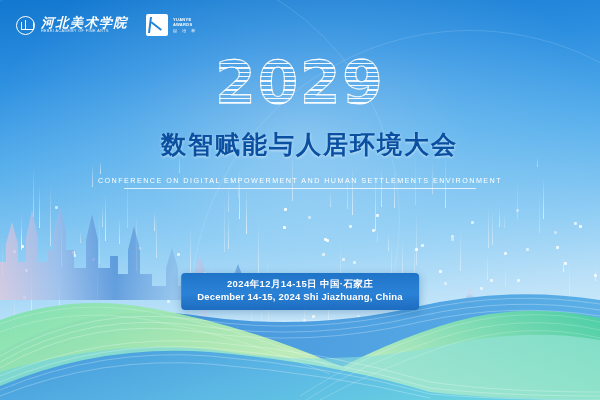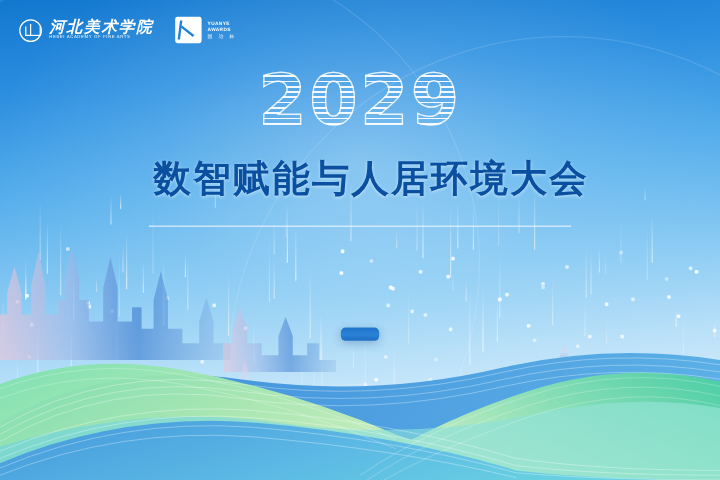--- a/index.html
+++ b/index.html
@@ -135,21 +135,21 @@
       rgba(255,255,255,0.0) 1.4px, rgba(255,255,255,0.0) 4.4px);
     -webkit-background-clip: text;
     background-clip: text;
   }
 
   
   .title-cn {
     position: absolute; left: 0; right: 0; top: 128px;
     text-align: center; z-index: 30;
     font-family: "DejaVu Sans", sans-serif;
-    font-size: 31px; font-weight: 700;
+    font-size: 25px; font-weight: 700;
     color: #0a4fa0;
     letter-spacing: 2px;
     text-shadow: 0 1px 3px rgba(255,255,255,0.55);
     padding-left: 19px;
   }
   .title-en {
     position: absolute; left: 0; right: 0; top: 176px;
     text-align: center; z-index: 30;
     font-size: 7.2px; font-weight: 400;
     color: #ffffff;
@@ -470,19 +470,22 @@
         <span class="award-cn">园 冶 杯</span>
       </span>
     </div>
   </div>
 
   <div class="year">
     <span>2029</span>
   </div>
 
   <div class="title-cn">数智赋能与人居环境大会</div>
+  <div class="title-en">CONFERENCE ON DIGITAL EMPOWERMENT AND HUMAN SETTLEMENTS ENVIRONMENT</div>
   <div class="title-rule"></div>
 
 
   <div class="date-badge">
+    <div class="date-cn">2024年12月14-15日  中国·石家庄</div>
+    <div class="date-en">December 14-15, 2024 Shi Jiazhuang, China</div>
   </div>
 
 </div>
 
 </body></html>

